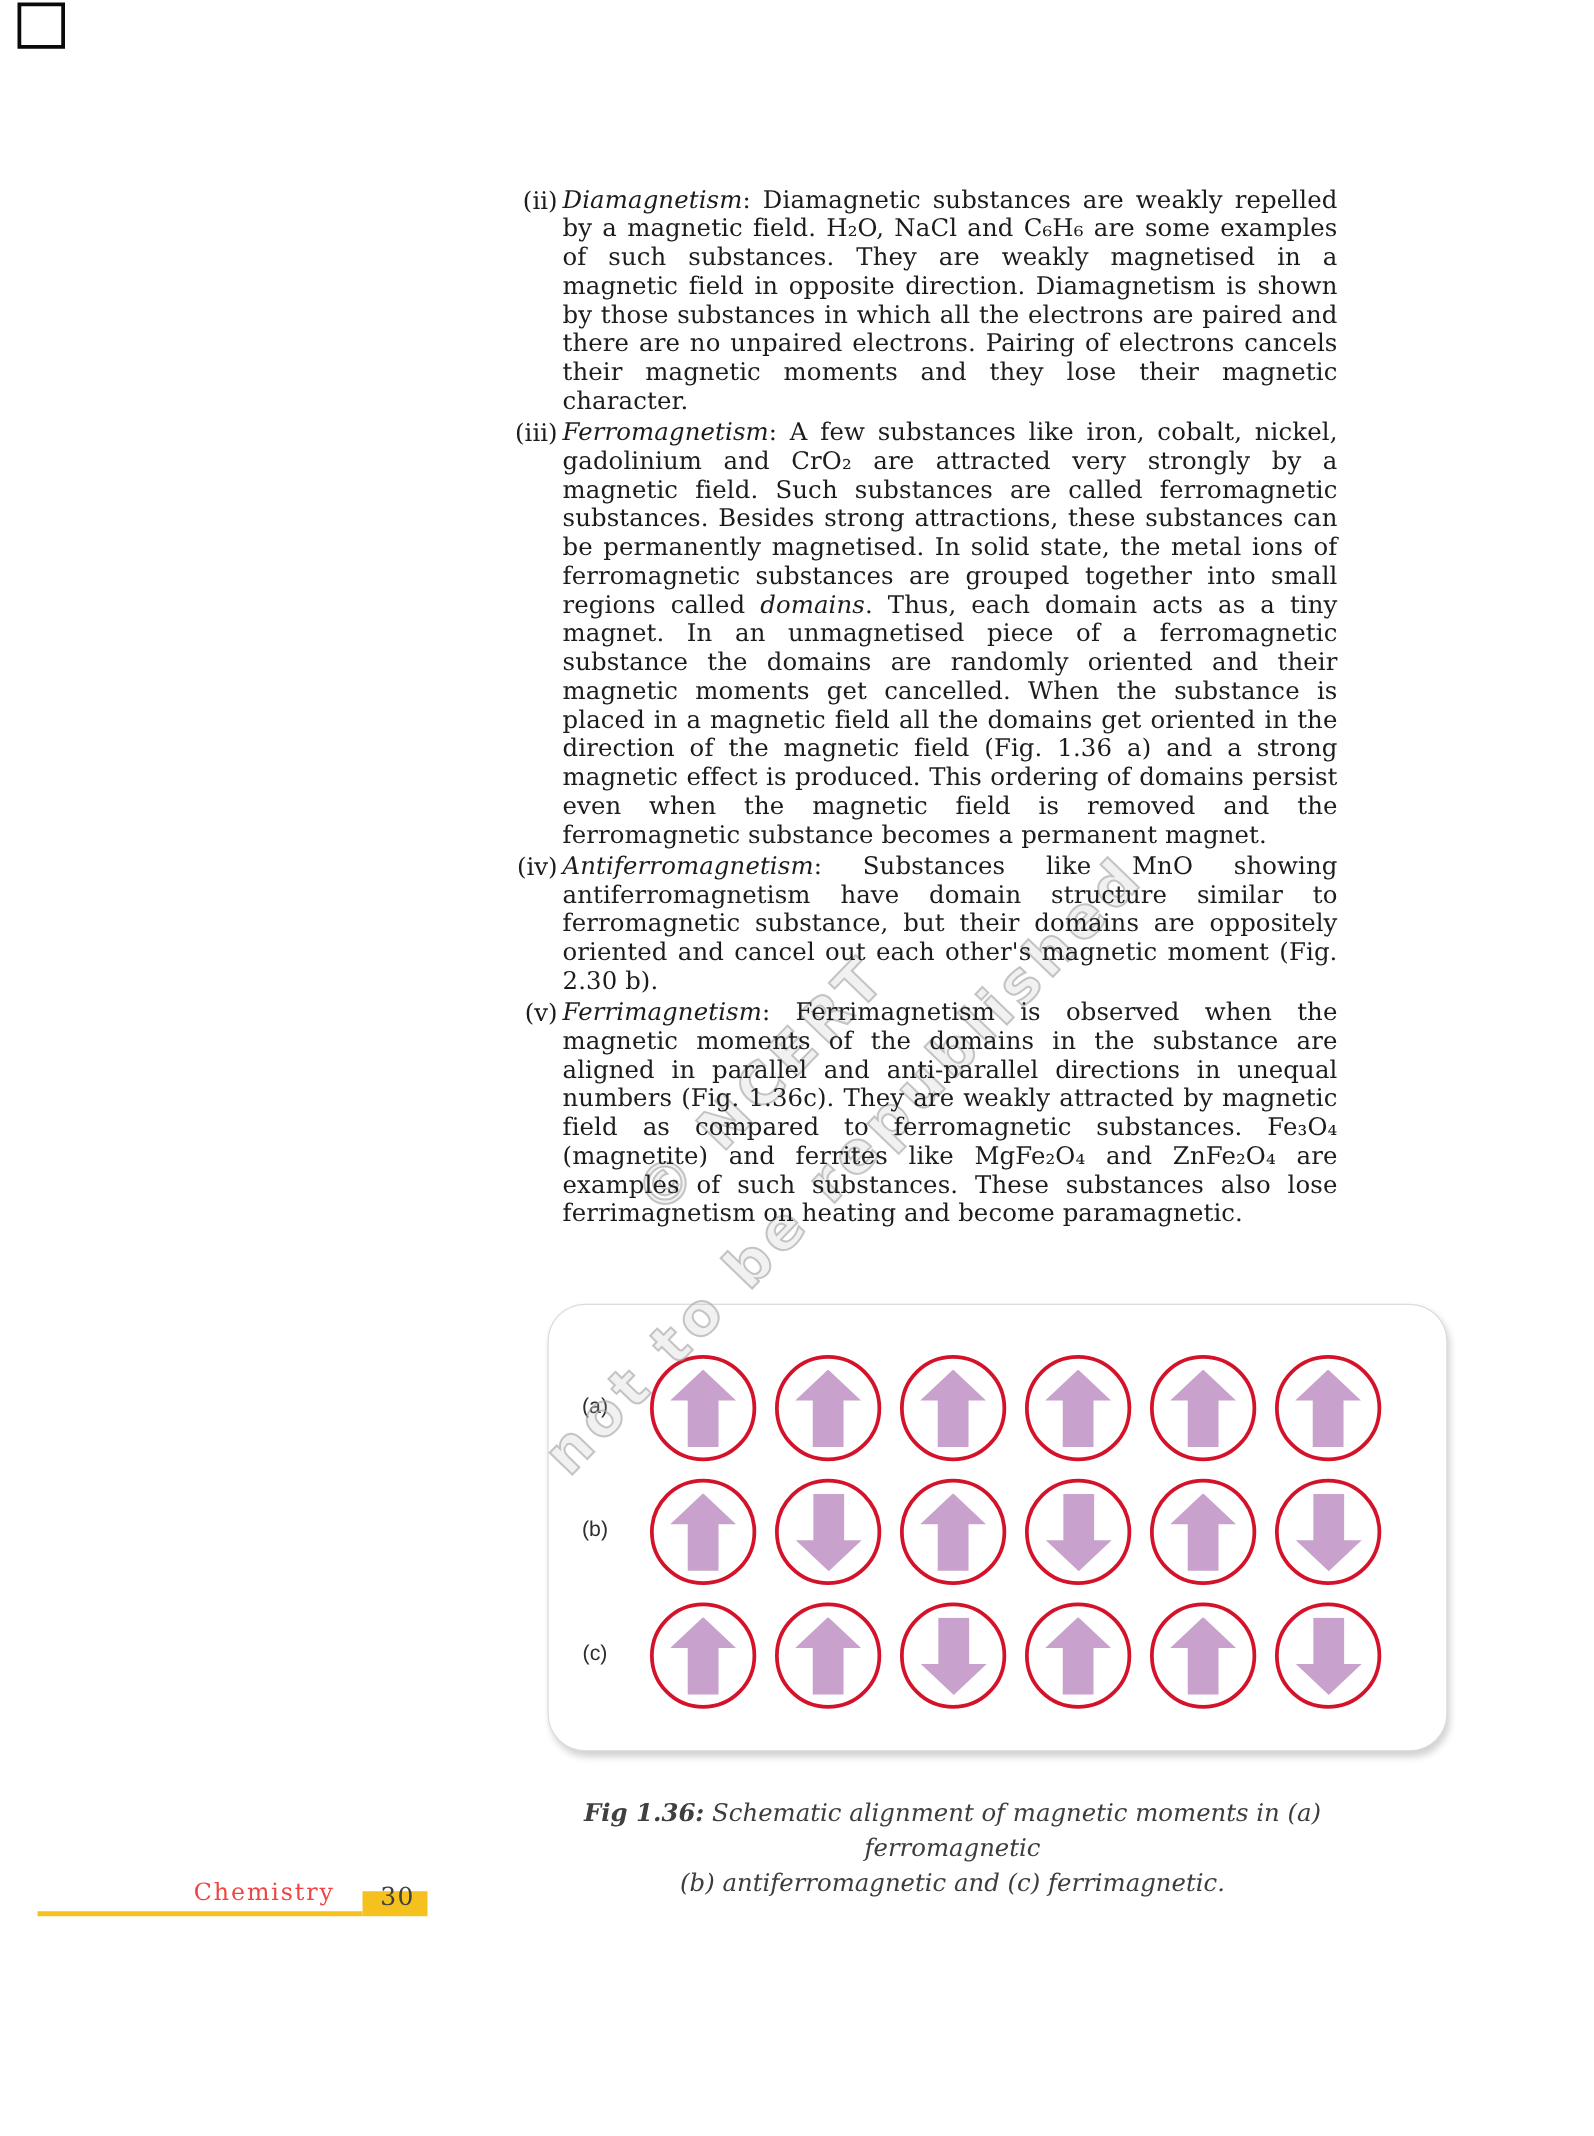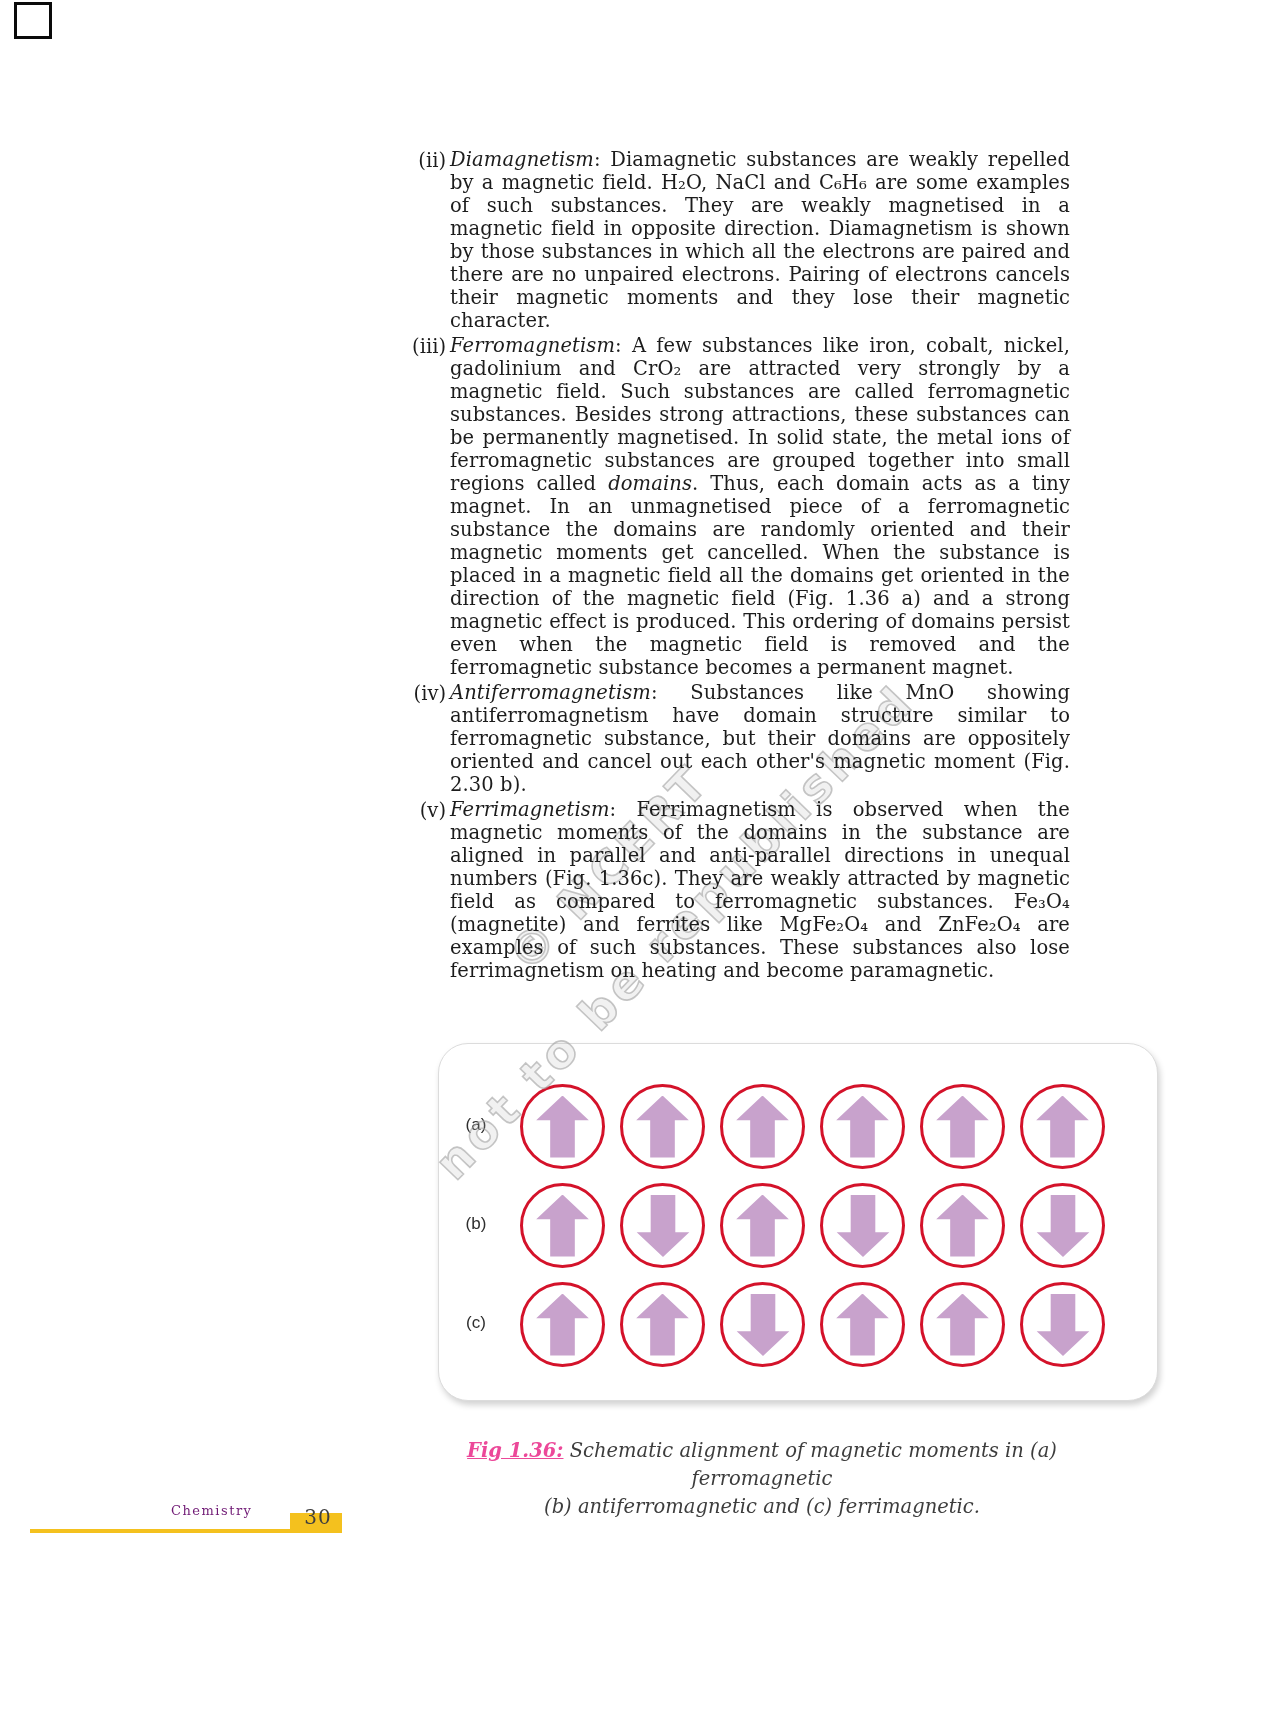--- a/index.html
+++ b/index.html
@@ -52,26 +52,26 @@
     width:56px;height:62px;background:var(--arrow-purple,#c8a2cc);
     clip-path:polygon(50% 0%, 97% 40%, 72% 40%, 72% 100%, 28% 100%, 28% 40%, 3% 40%);
   }
   .arrow.down{transform:rotate(180deg);}
 
   
   #caption{
     position:absolute;left:420px;top:1437px;width:660px;text-align:center;z-index:4;
     font-style:italic;font-size:19.5px;line-height:28px;color:#3d3d3d;
   }
-  #caption b{color:#ec4899;font-weight:bold;text-decoration:underline;}
+  #caption b{color:#404040;font-weight:bold;}
 
   
   #footer-book{
-    position:absolute;left:159px;top:1503px;z-index:4;
-    font-size:13px;color:#701a75;letter-spacing:1.5px;
+    position:absolute;left:143px;top:1503px;z-index:4;
+    font-size:19px;color:#ef4444;letter-spacing:1.5px;
   }
   #footer-line{position:absolute;left:18px;top:1529px;width:260px;height:4px;background:var(--footer-yellow,#f4c11e);z-index:4;}
   #footer-badge{position:absolute;left:278px;top:1513px;width:52px;height:20px;background:var(--footer-yellow,#f4c11e);z-index:4;}
   #footer-page{
     position:absolute;left:278px;top:1505px;width:56px;text-align:center;z-index:5;
     font-size:20px;color:#3f3f3f;letter-spacing:1px;
   }
   #yearmark{
     position:absolute;left:0;top:1644px;width:100%;text-align:center;z-index:4;
     font-family:"Liberation Sans", sans-serif;font-size:17.5px;color:#1f1f1f;

